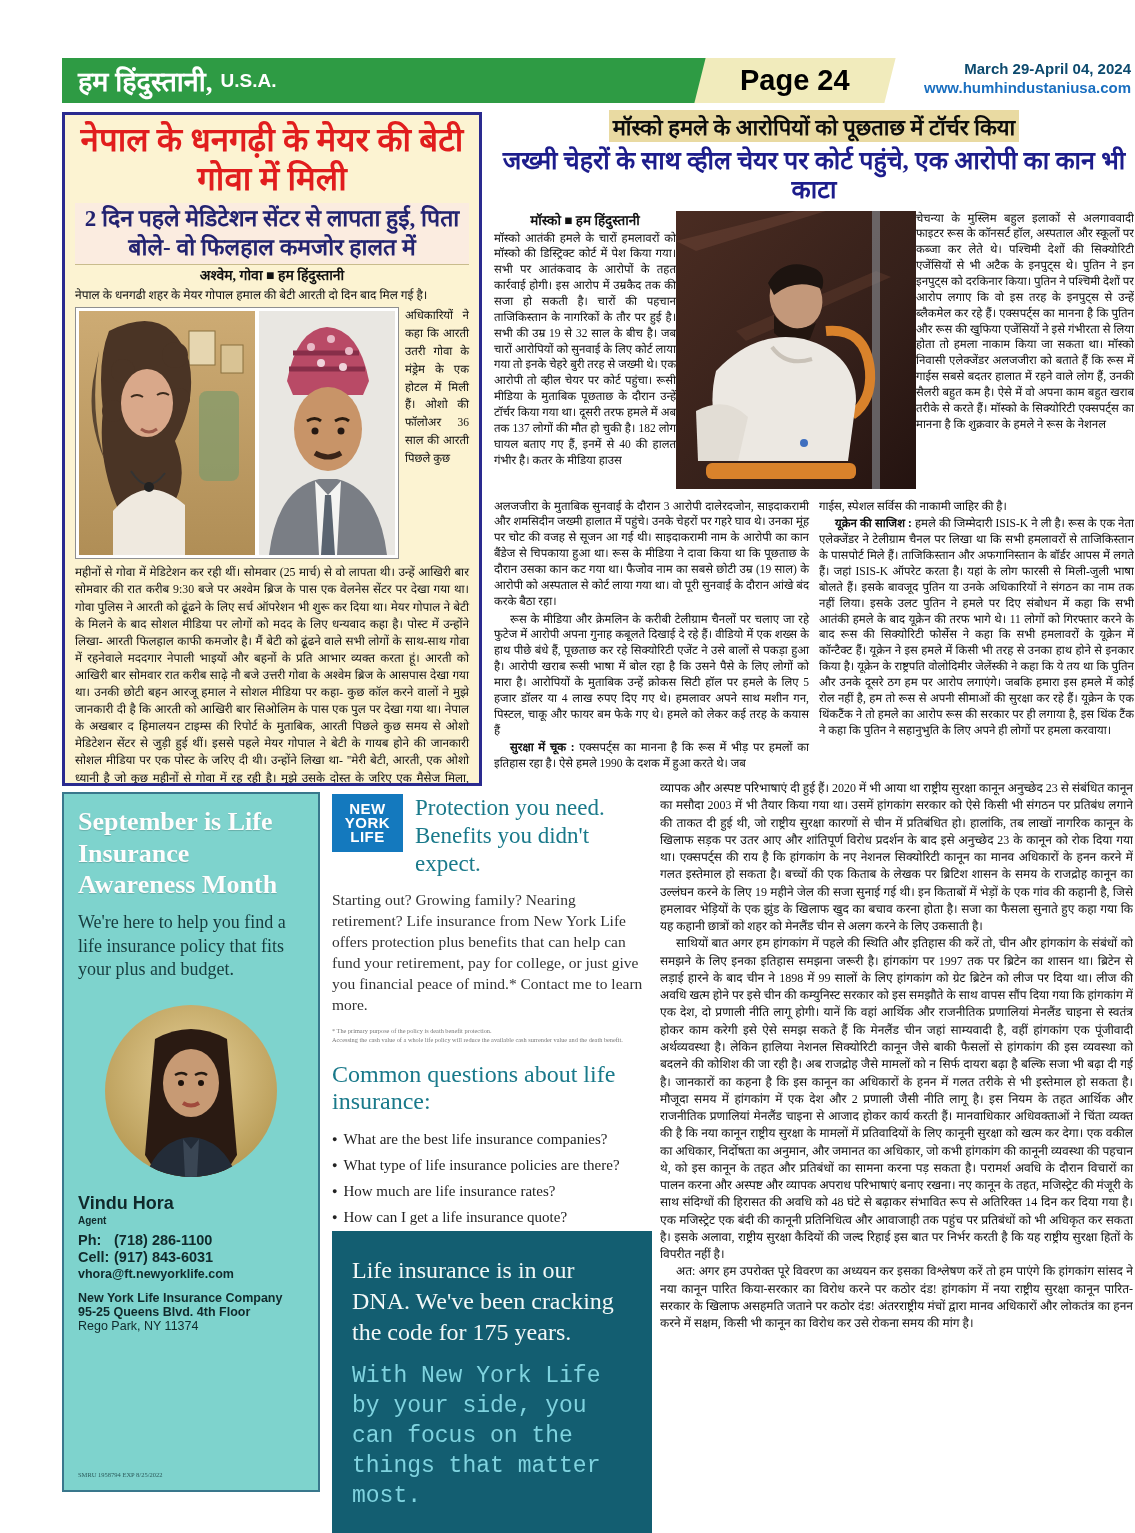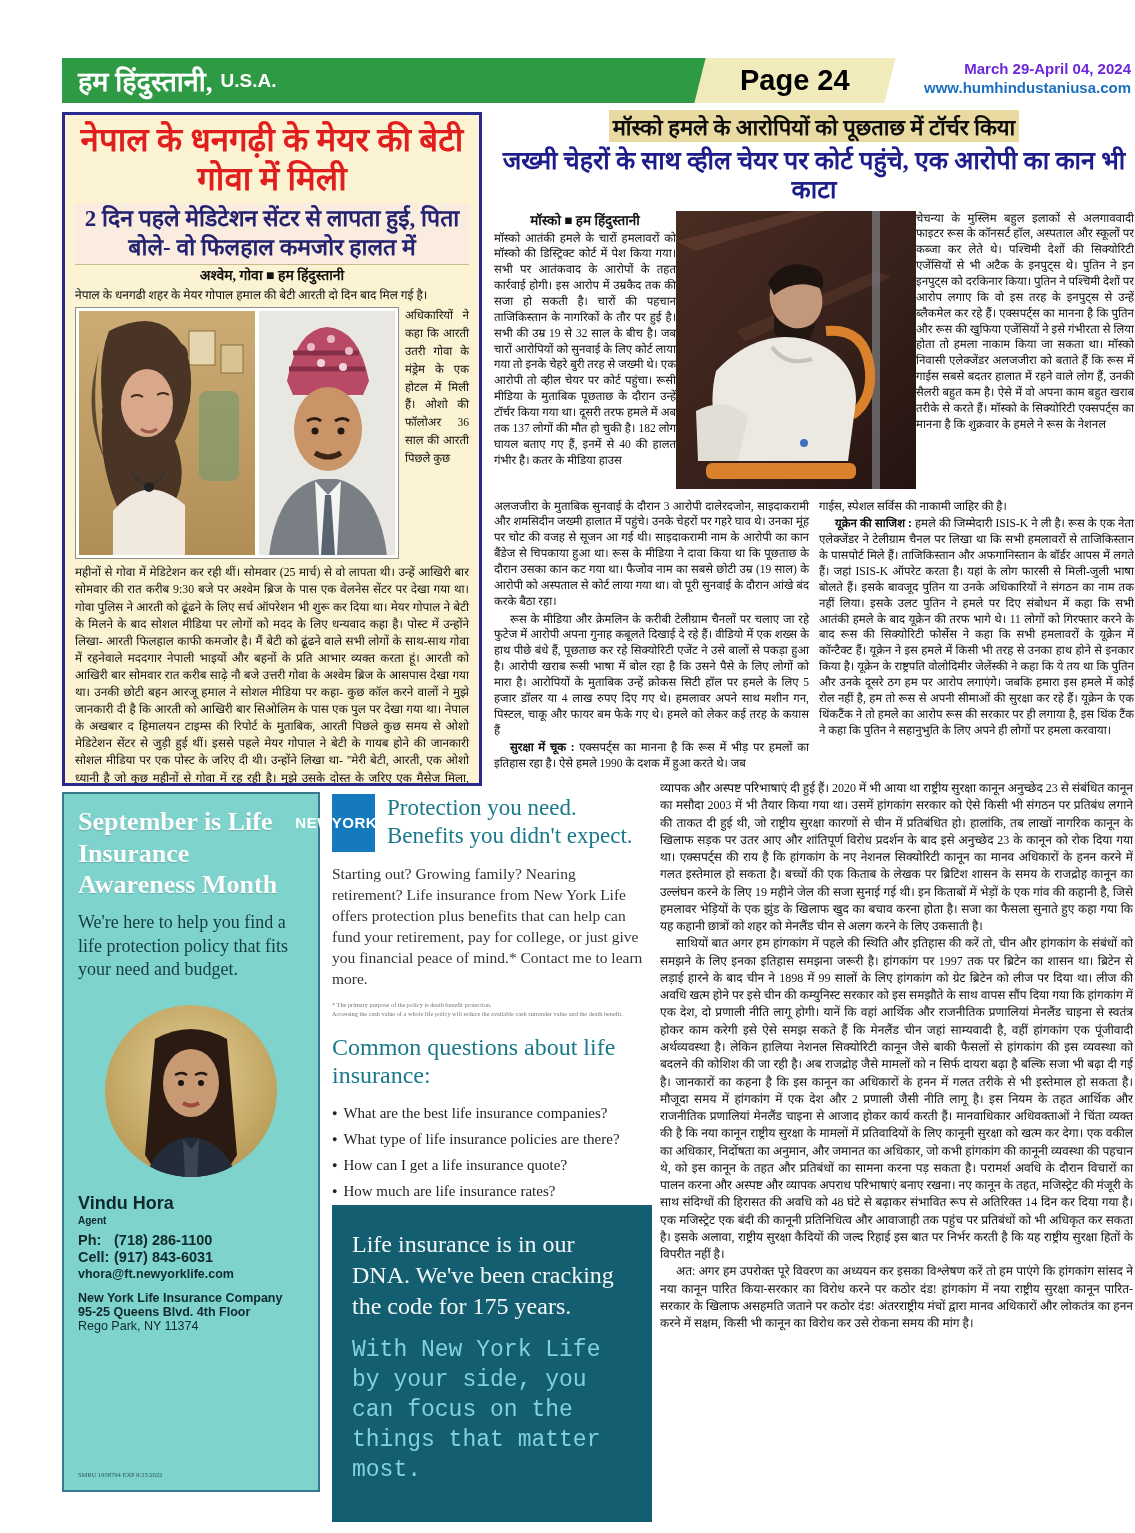--- a/index.html
+++ b/index.html
@@ -9,21 +9,21 @@
   
   .hdr-green{position:absolute;left:62px;top:58px;width:690px;height:45px;background:#2e9b44;
              display:flex;align-items:center;padding-left:16px;box-sizing:border-box;}
   .hdr-green .hi-name{color:#fff;font-weight:bold;font-size:27px;}
   .hdr-green .en-name{color:#fff;font-weight:bold;font-size:19px;margin-left:8px;font-family:"Liberation Sans",sans-serif;}
   .page-tab{position:absolute;left:700px;top:58px;width:190px;height:45px;background:#f1ebbc;
             transform:skewX(-14deg);display:flex;align-items:center;justify-content:center;}
   .page-tab span{transform:skewX(14deg);font-weight:bold;font-size:29px;color:#000;font-family:"Liberation Sans",sans-serif;}
   .hdr-right{position:absolute;right:4px;top:60px;width:250px;text-align:right;line-height:1.25;
              font-family:"Liberation Sans",sans-serif;}
-  .hdr-date{color:#6d28d9;font-weight:bold;font-size:15px;}
+  .hdr-date{color:#0c4a6e;font-weight:bold;font-size:15px;}
   .hdr-url{color:#1a6fc0;font-weight:bold;font-size:15px;cursor:pointer;}
 
   
   .nepal{position:absolute;left:62px;top:112px;width:420px;height:674px;box-sizing:border-box;
          border:3px solid #2a2a8f;background:#fcf3d2;padding:6px 10px;overflow:hidden;}
   .nepal-headline{color:#e11d1d;font-weight:bold;font-size:33px;line-height:1.18;text-align:center;}
   .nepal-sub{color:#232370;font-weight:bold;font-size:23px;line-height:1.25;text-align:center;
              background:#fbece0;margin-top:4px;padding:2px 0;}
   .nepal-byline{font-weight:bold;font-size:14px;text-align:center;border-top:1px solid #c9bc8d;padding-top:0;}
   .nepal-intro{font-size:12px;margin-top:2px;}
@@ -69,21 +69,21 @@
   .agent-role{font-weight:bold;font-size:10px;margin-top:1px;}
   .agent-row{font-weight:bold;font-size:14.5px;margin-top:6px;}
   .agent-row .lbl{display:inline-block;width:36px;}
   .agent-row.tight{margin-top:1px;}
   .agent-email{font-weight:bold;font-size:12.5px;margin-top:2px;cursor:pointer;}
   .agent-co{font-weight:bold;font-size:12.5px;margin-top:10px;}
   .agent-addr{font-size:12.5px;}
   .smru{margin-top:auto;font-size:6.5px;color:#2b5a5a;}
   .ad-right{flex:1;background:#fff;padding:2px 0 0 12px;display:flex;flex-direction:column;box-sizing:border-box;}
   .logo-row{display:flex;gap:12px;align-items:flex-start;}
-  .nyl-logo{width:43px;height:58px;background:#1479be;color:#fff;display:flex;flex-direction:row;
+  .nyl-logo{width:71px;height:58px;background:#1479be;color:#fff;display:flex;flex-direction:column;
             justify-content:center;align-items:center;font-family:"Liberation Sans",sans-serif;
             font-weight:bold;font-size:15px;line-height:0.95;letter-spacing:0.5px;flex:0 0 auto;}
   .prot-head{color:#19798a;font-size:23px;line-height:1.22;}
   .prot-head span{display:block;}
   .prot-body{font-size:15.5px;color:#333;line-height:1.35;margin-top:12px;padding-right:4px;}
   .footnote{margin-top:10px;font-size:6.3px;color:#777;line-height:1.5;}
   .q-title{color:#19798a;font-size:24px;line-height:1.15;margin-top:16px;}
   .q-list{list-style:none;margin:10px 0 0 0;padding:0;}
   .q-list li{font-size:15px;color:#222;line-height:1.75;}
   .q-list li::before{content:"●";font-size:9px;vertical-align:2px;margin-right:6px;}
@@ -208,21 +208,21 @@
       <div>
         <p class="mb-p">गाईस, स्पेशल सर्विस की नाकामी जाहिर की है।</p>
         <p class="mb-p indent"><span class="lbl">यूक्रेन की साजिश :</span><span> हमले की जिम्मेदारी ISIS-K ने ली है। रूस के एक नेता एलेक्जेंडर ने टेलीग्राम चैनल पर लिखा था कि सभी हमलावरों से ताजिकिस्तान के पासपोर्ट मिले हैं। ताजिकिस्तान और अफगानिस्तान के बॉर्डर आपस में लगते हैं। जहां ISIS-K ऑपरेट करता है। यहां के लोग फारसी से मिली-जुली भाषा बोलते हैं। इसके बावजूद पुतिन या उनके अधिकारियों ने संगठन का नाम तक नहीं लिया। इसके उलट पुतिन ने हमले पर दिए संबोधन में कहा कि सभी आतंकी हमले के बाद यूक्रेन की तरफ भागे थे। 11 लोगों को गिरफ्तार करने के बाद रूस की सिक्योरिटी फोर्सेस ने कहा कि सभी हमलावरों के यूक्रेन में कॉन्टैक्ट हैं। यूक्रेन ने इस हमले में किसी भी तरह से उनका हाथ होने से इनकार किया है। यूक्रेन के राष्ट्रपति वोलोदिमीर जेलेंस्की ने कहा कि ये तय था कि पुतिन और उनके दूसरे ठग हम पर आरोप लगाएंगे। जबकि हमारा इस हमले में कोई रोल नहीं है, हम तो रूस से अपनी सीमाओं की सुरक्षा कर रहे हैं। यूक्रेन के एक थिंकटैंक ने तो हमले का आरोप रूस की सरकार पर ही लगाया है, इस थिंक टैंक ने कहा कि पुतिन ने सहानुभुति के लिए अपने ही लोगों पर हमला करवाया।</span></p>
       </div>
     </div>
   </div>
 
   <div class="ad">
     <div class="ad-left">
       <div class="aw-title">September is Life Insurance Awareness Month</div>
-      <div class="aw-sub">We're here to help you find a life protection policy that fits your need and budget.</div>
+      <div class="aw-sub">We're here to help you find a life insurance policy that fits your plus and budget.</div>
       <div class="agent-photo-wrap">
         <svg width="172" height="172" aria-hidden="true">
           <defs>
               <radialGradient id="gp" cx="0.5" cy="0.4" r="0.8">
             <stop offset="0" stop-color="#e6d098"></stop>
                 <stop offset="1" stop-color="#a8893f"></stop>
               </radialGradient>
             </defs>
           <rect width="172" height="172" fill="url(#gp)"></rect>
           <path d="M50 34 Q86 14 122 34 L132 150 L118 172 L54 172 L40 150 Z" fill="#2a1a12"></path>
@@ -261,22 +261,22 @@
       </div>
       <div class="prot-body">Starting out? Growing family? Nearing retirement? Life insurance from New York Life offers protection plus benefits that can help can fund your retirement, pay for college, or just give you financial peace of mind.* Contact me to learn more.</div>
       <div class="footnote">
         <div>* The primary purpose of the policy is death benefit protection.</div>
         <div>Accessing the cash value of a whole life policy will reduce the available cash surrender value and the death benefit.</div>
       </div>
       <div class="q-title">Common questions about life insurance:</div>
       <ul class="q-list">
         <li>What are the best life insurance companies?</li>
         <li>What type of life insurance policies are there?</li>
+        <li>How much are life insurance rates?</li>
         <li>How can I get a life insurance quote?</li>
-        <li>How much are life insurance rates?</li>
       </ul>
       <div class="dna-box">
         <div class="dna-head">Life insurance is in our DNA. We've been cracking the code for 175 years.</div>
         <div class="dna-sub">With New York Life by your side, you can focus on the things that matter most.</div>
       </div>
     </div>
   </div>
 
   <div class="hk">
     <p class="hk-p">व्यापक और अस्पष्ट परिभाषाएं दी हुई हैं। 2020 में भी आया था राष्ट्रीय सुरक्षा कानून अनुच्छेद 23 से संबंधित कानून का मसौदा 2003 में भी तैयार किया गया था। उसमें हांगकांग सरकार को ऐसे किसी भी संगठन पर प्रतिबंध लगाने की ताकत दी हुई थी, जो राष्ट्रीय सुरक्षा कारणों से चीन में प्रतिबंधित हो। हालांकि, तब लाखों नागरिक कानून के खिलाफ सड़क पर उतर आए और शांतिपूर्ण विरोध प्रदर्शन के बाद इसे अनुच्छेद 23 के कानून को रोक दिया गया था। एक्सपर्ट्स की राय है कि हांगकांग के नए नेशनल सिक्योरिटी कानून का मानव अधिकारों के हनन करने में गलत इस्तेमाल हो सकता है। बच्चों की एक किताब के लेखक पर ब्रिटिश शासन के समय के राजद्रोह कानून का उल्लंघन करने के लिए 19 महीने जेल की सजा सुनाई गई थी। इन किताबों में भेड़ों के एक गांव की कहानी है, जिसे हमलावर भेड़ियों के एक झुंड के खिलाफ खुद का बचाव करना होता है। सजा का फैसला सुनाते हुए कहा गया कि यह कहानी छात्रों को शहर को मेनलैंड चीन से अलग करने के लिए उकसाती है।</p>

